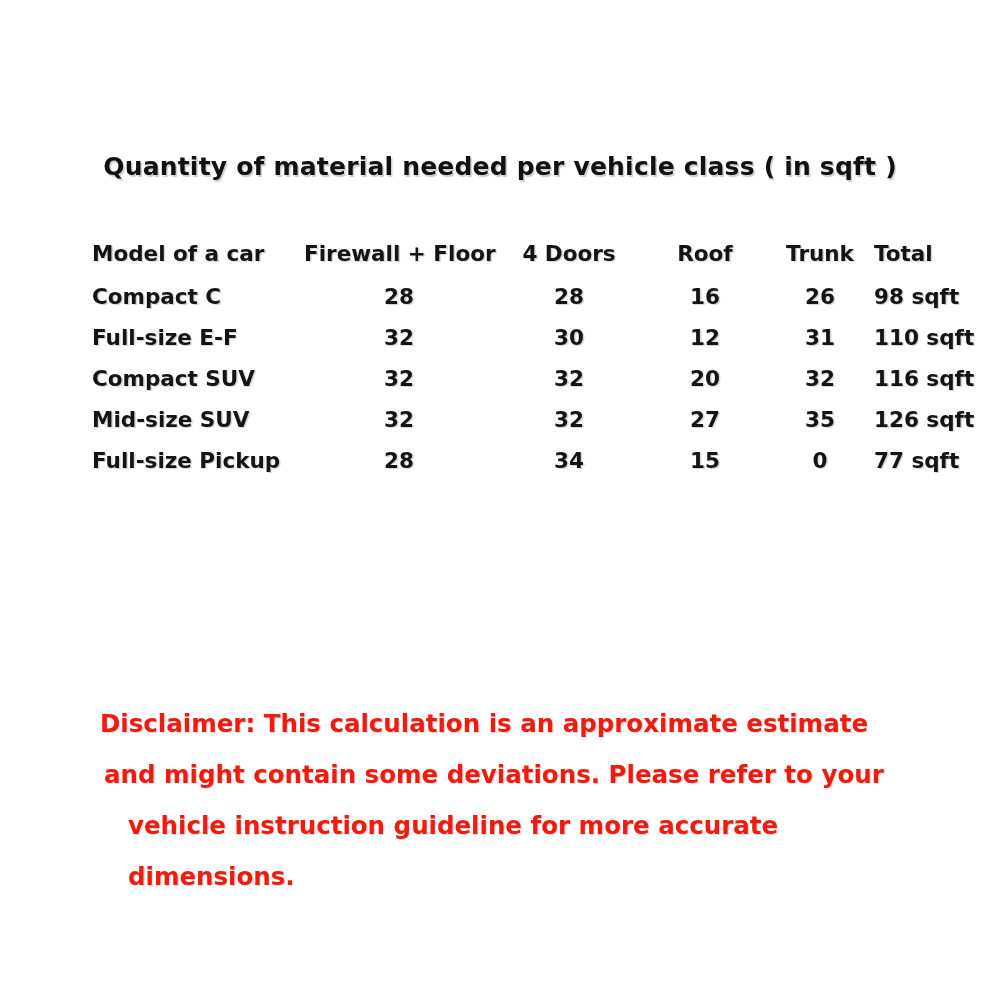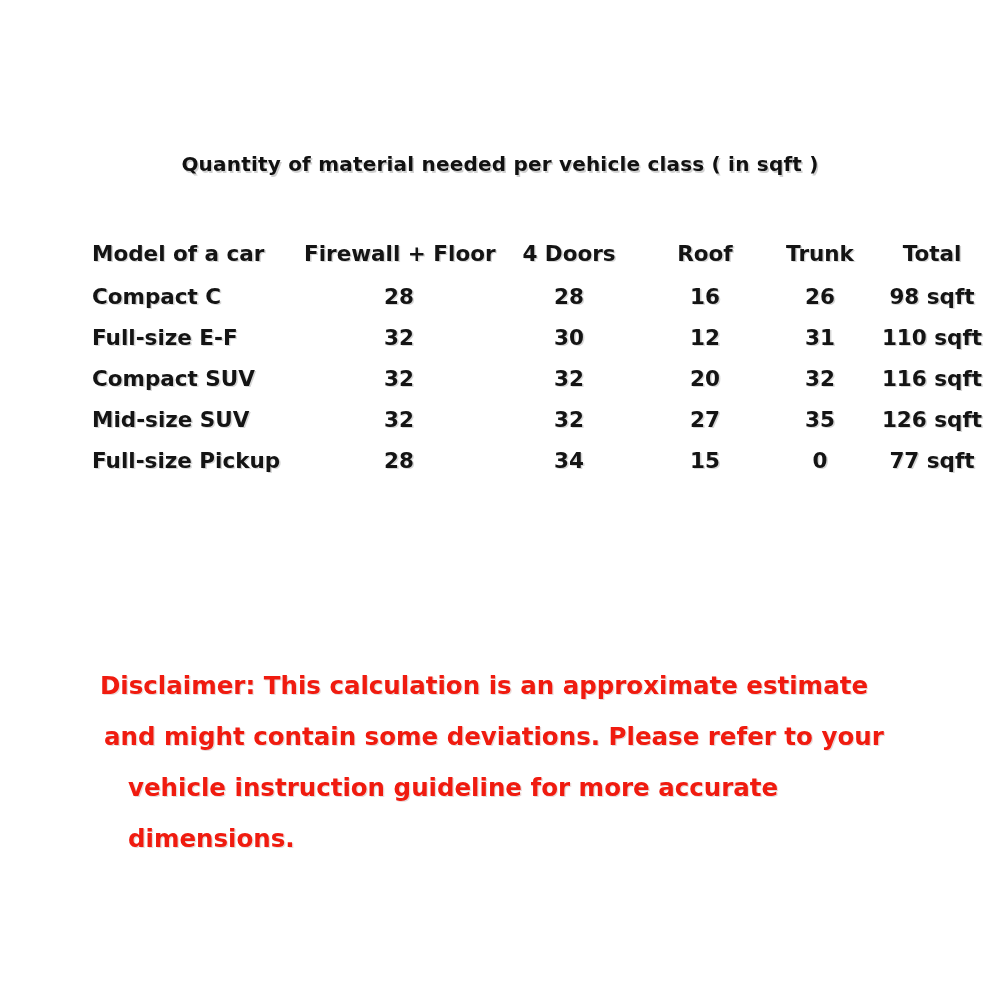--- a/index.html
+++ b/index.html
@@ -18,21 +18,21 @@
     width: 1000px;
     height: 1000px;
     box-sizing: border-box;
   }
   .title {
     position: absolute;
     top: 152px;
     left: 0;
     width: 1000px;
     text-align: center;
-    font-size: 20px;
+    font-size: 25px;
     font-weight: bold;
     color: #111111;
     letter-spacing: 0.2px;
     text-shadow: 1.5px 1.5px 0 rgba(170,170,170,0.55);
   }
   table.data {
     position: absolute;
     top: 232px;
     left: 92px;
     width: 852px;
@@ -59,31 +59,31 @@
   table.data th.model, table.data td.model {
     text-align: left;
   }
   table.data th.fw, table.data td.fw,
   table.data th.doors, table.data td.doors,
   table.data th.roof, table.data td.roof,
   table.data th.trunk, table.data td.trunk {
     text-align: center;
   }
   table.data th.total, table.data td.total {
-    text-align: center;
+    text-align: left;
     padding-right: 4px;
   }
   table.data thead th {
     height: 44px;
     line-height: 44px;
     margin-left: 20px;
   }
   .disclaimer {
     position: absolute;
-    top: 660px;
+    top: 698px;
     left: 100px;
     width: 846px;
     color: #f01b0f;
     font-size: 24.5px;
     font-weight: bold;
     line-height: 51px;
     text-align: left;
     text-shadow: 1.2px 1.2px 0 rgba(190,150,150,0.35);
   }
   .disclaimer .line {

